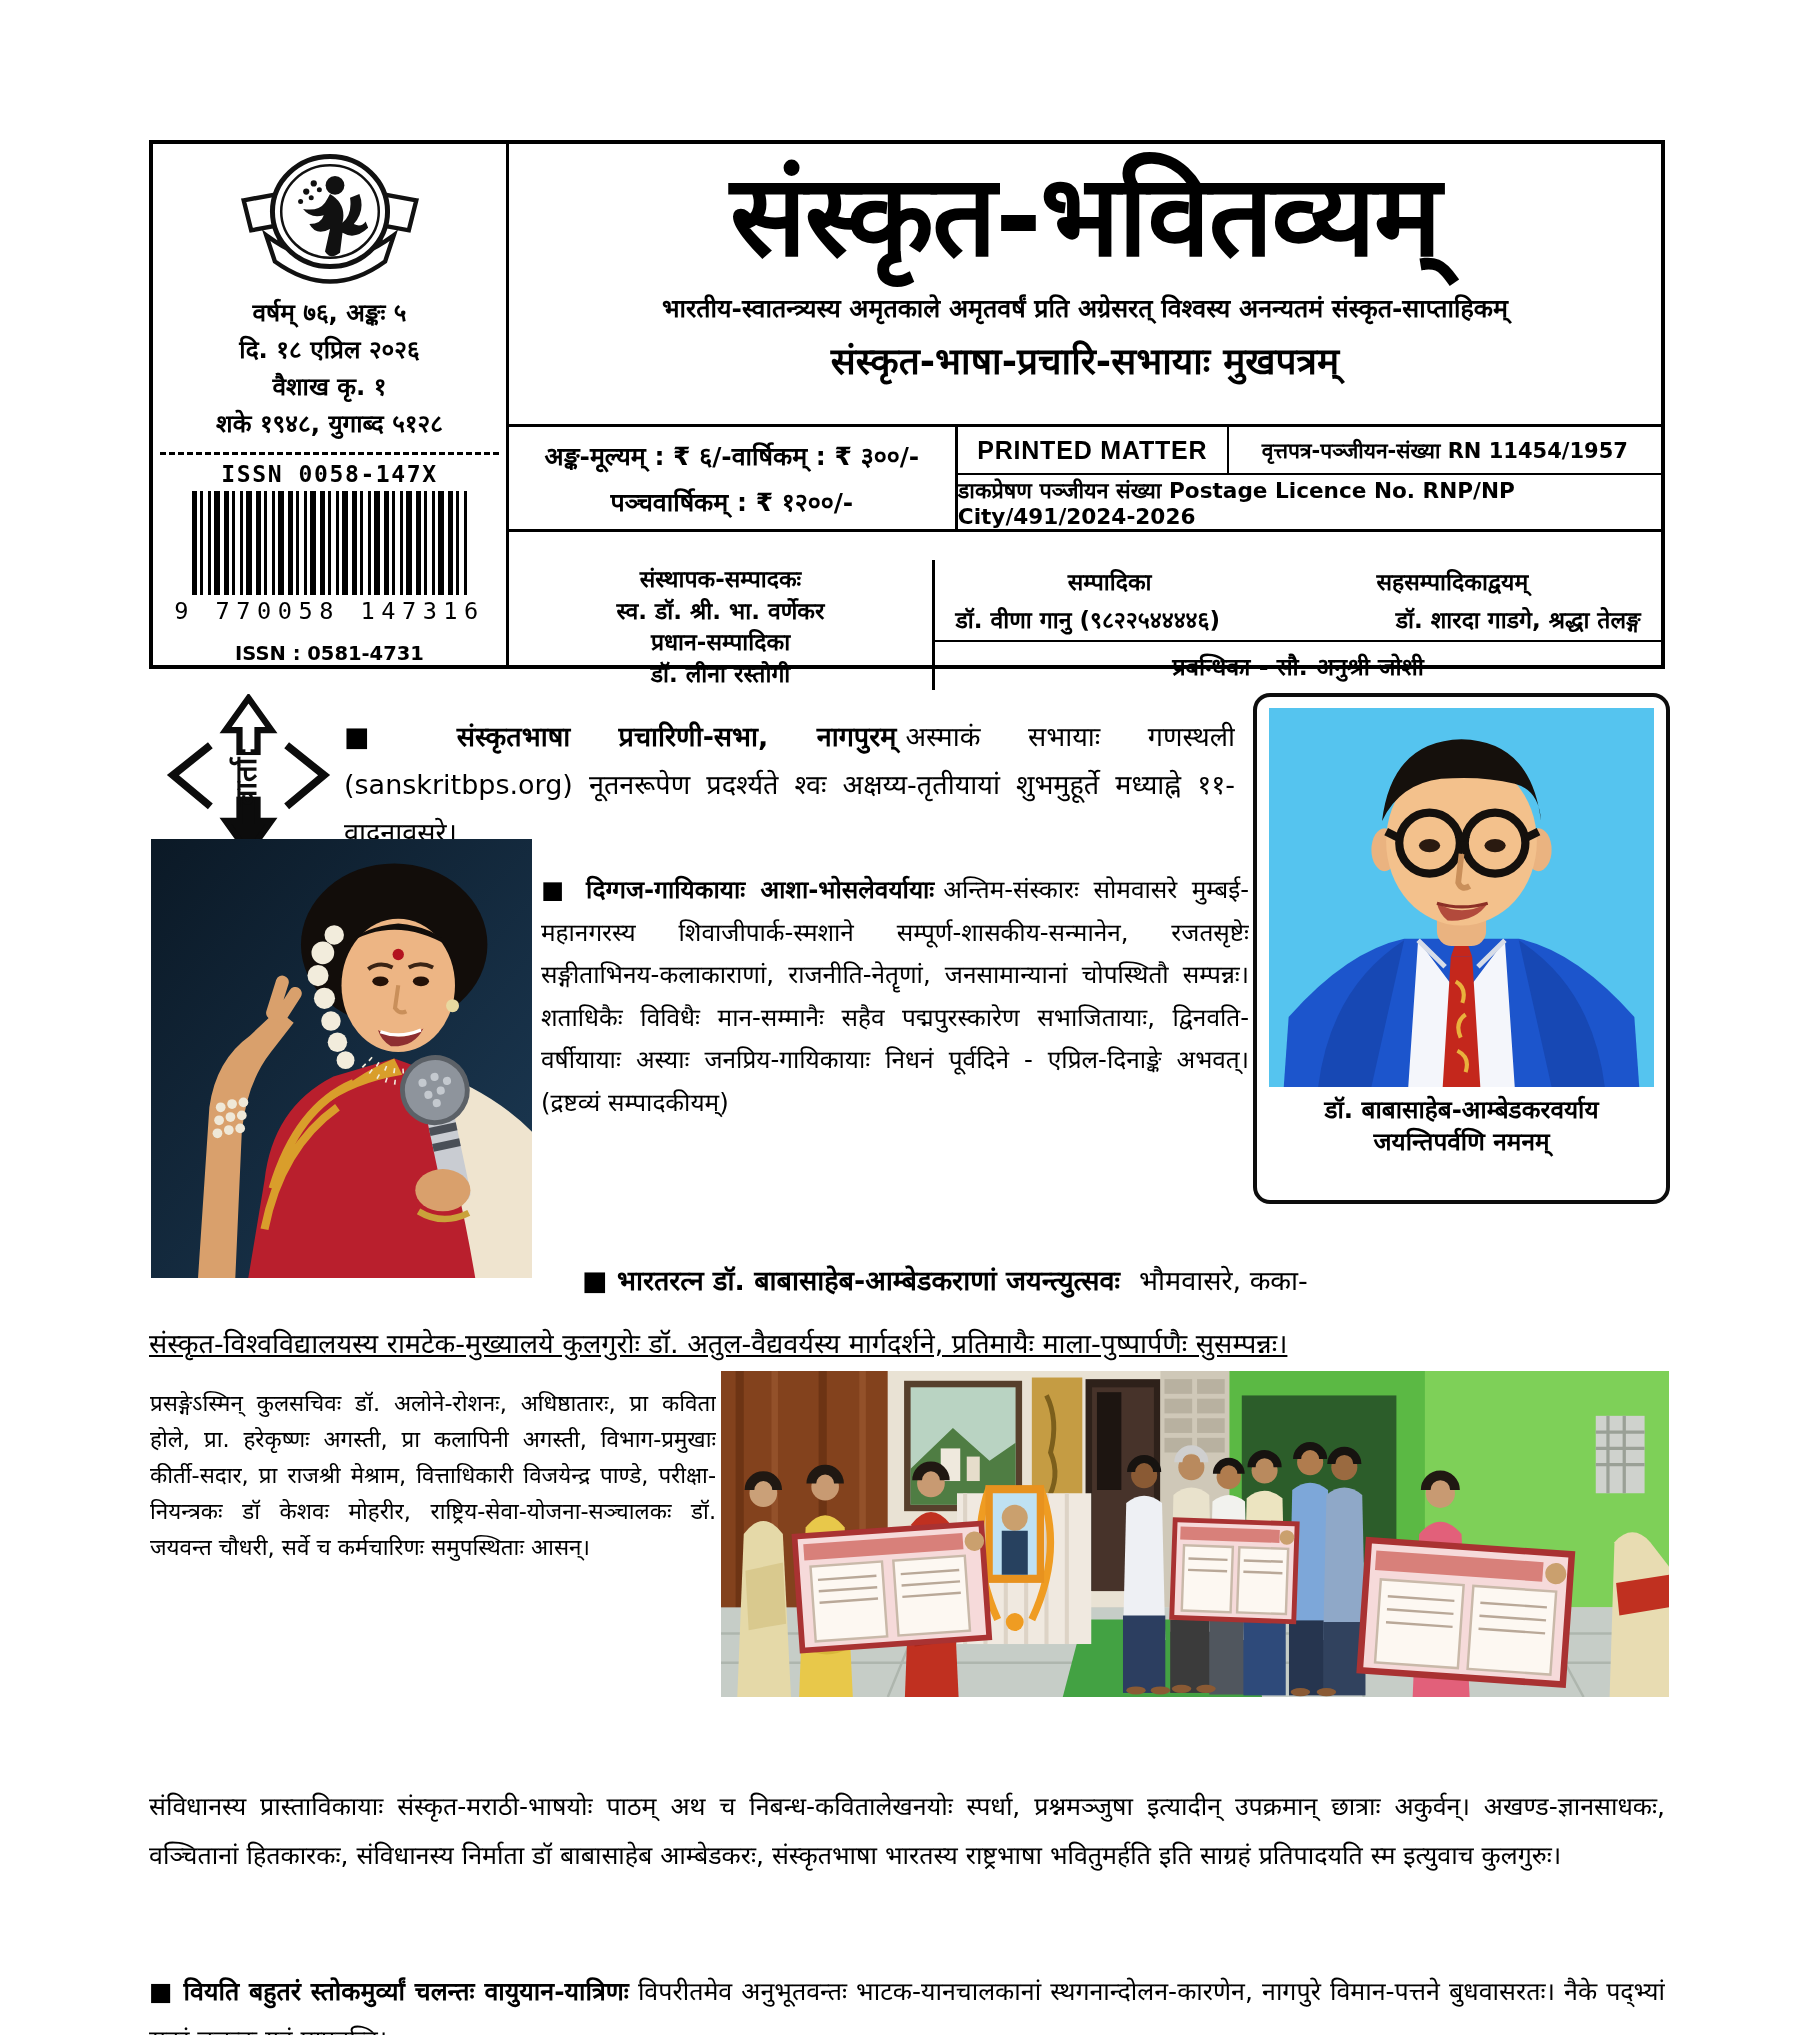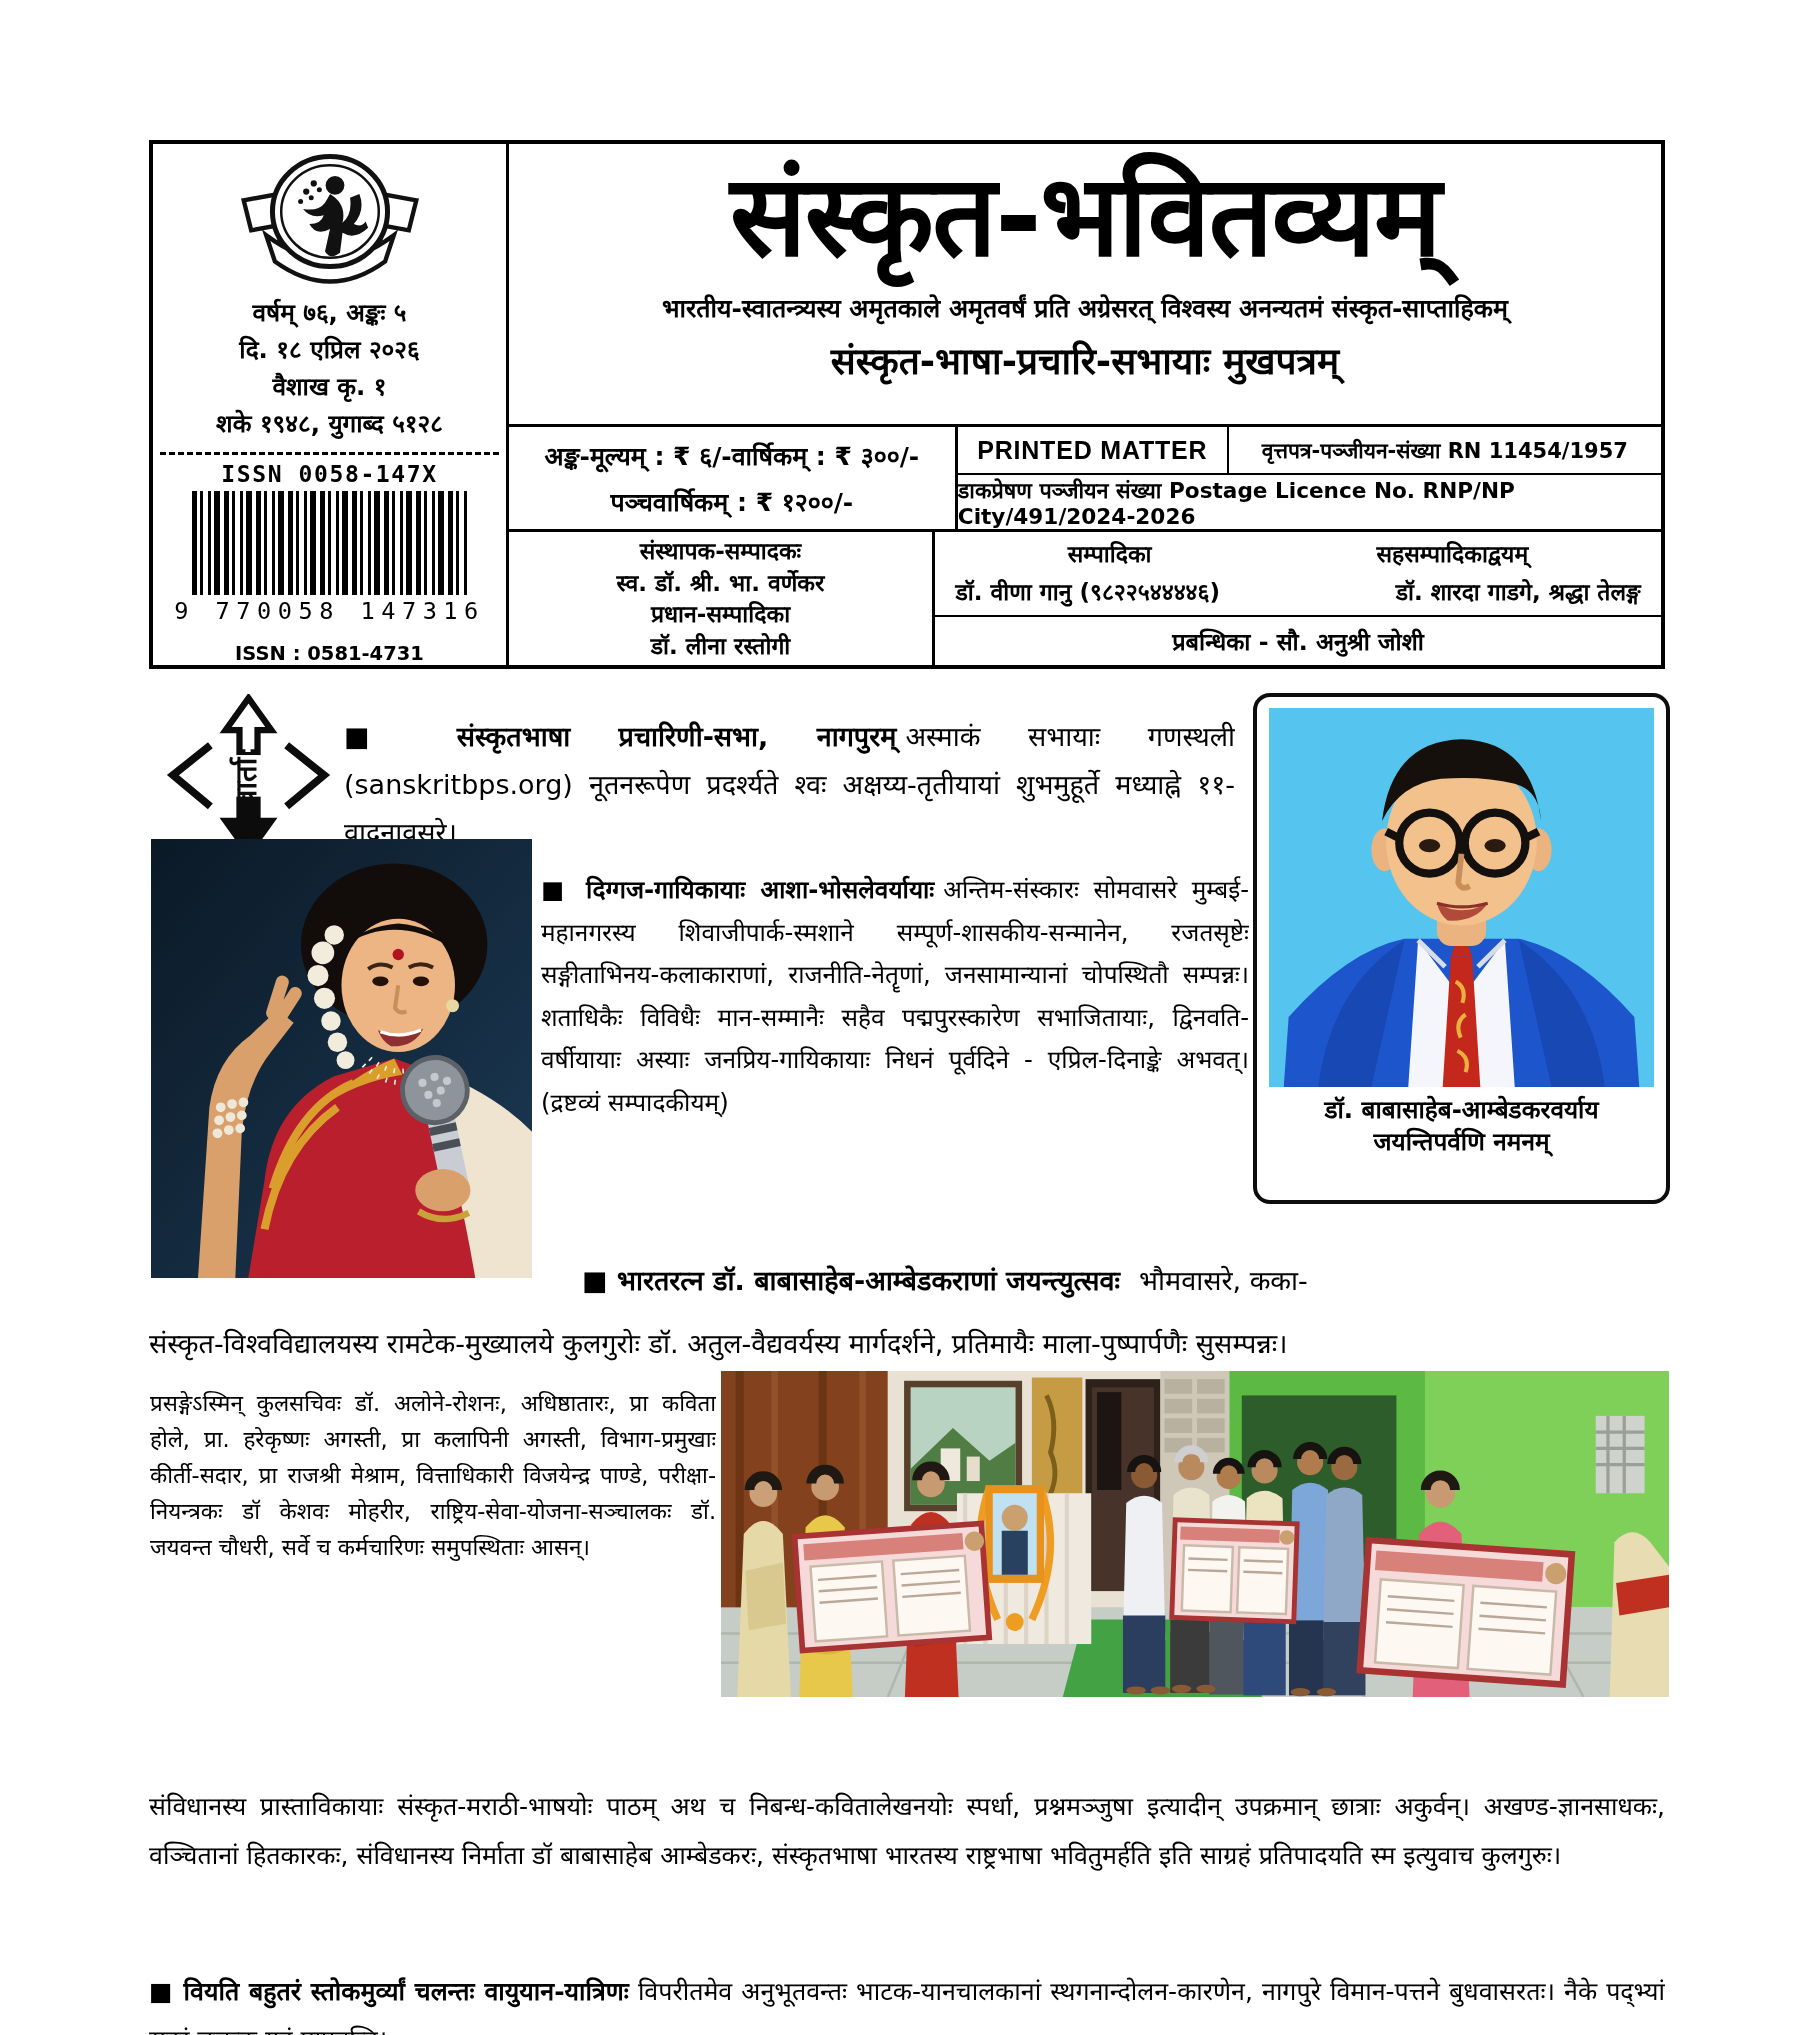--- a/index.html
+++ b/index.html
@@ -29,21 +29,21 @@
   .prices{width:423px;border-right:3.3px solid #000;font-weight:bold;font-size:25px;
           display:flex;flex-direction:column;justify-content:space-around;padding:4.1px 11.4px;align-items:center;}
   .prices .l1{display:flex;justify-content:space-between;}
   .prices .l2{text-align:center;}
   .reg{flex:1;display:flex;flex-direction:column;}
   .reg-top{display:flex;height:57px;border-bottom:2.4px solid #000;}
   .printed{width:269px;border-right:2.4px solid #000;display:flex;align-items:center;justify-content:center;
            font-family:"Liberation Sans",sans-serif;font-weight:bold;font-size:25px;letter-spacing:0.8px;}
   .rn{flex:1;display:flex;align-items:center;justify-content:center;font-weight:bold;font-size:21px;}
   .reg-bottom{flex:1;display:flex;align-items:center;justify-content:center;font-weight:bold;font-size:21.6px;}
-  .trow2{display:flex;flex:1;}
+  .trow2{display:flex;flex:1;margin-top:28px;}
   .founders{width:423px;border-right:3.3px solid #000;text-align:center;font-weight:bold;font-size:23px;
             line-height:1.37;padding-top:4.1px;}
   .editors{flex:1;display:flex;flex-direction:column;}
   .ed-top{flex:1;padding:4.9px 20.4px 0;}
   .ed-heads{display:flex;justify-content:space-around;font-weight:bold;font-size:23px;}
   .ed-names{display:flex;justify-content:space-between;font-weight:bold;font-size:23px;margin-top:5.7px;}
   .ed-bottom{border-top:2.4px solid #000;height:48px;display:flex;align-items:center;justify-content:center;
              font-weight:bold;font-size:23.6px;}
 
   
@@ -52,21 +52,21 @@
   .lead{font-weight:bold;margin-right:9px;}
   .para-sabha{left:344px;top:686px;width:891px;height:165px;font-size:27px;line-height:1.78;}
   .ambedkar-box{left:1253px;top:693px;width:417px;height:511px;border:4.1px solid #0d0d0d;
                 border-radius:17px;padding:10.6px 8.1px 4.1px;text-align:center;}
   .ambedkar-art{width:385px;height:379px;}
   .ambedkar-caption{font-weight:bold;font-size:24.4px;line-height:1.32;margin-top:5.7px;}
   .asha-photo{left:151px;top:839px;width:381px;height:439px;}
   .para-asha{left:541px;top:845px;width:708px;height:412px;font-size:24.4px;line-height:1.74;}
   .heading1{left:582px;top:1261px;width:1085px;height:46px;font-size:27px;white-space:nowrap;overflow:hidden;}
   .heading1 .tail{margin-left:10px;}
-  .heading2{left:149px;top:1324px;width:1516px;height:46px;font-size:27px;white-space:nowrap;overflow:hidden;}
+  .heading2{left:149px;top:1324px;width:1516px;height:46px;font-size:27px;white-space:nowrap;overflow:hidden;text-decoration:underline;}
   .left-col{left:150px;top:1364px;width:566px;height:401px;font-size:22.4px;line-height:1.6;}
   .group-photo{left:721px;top:1371px;width:948px;height:326px;}
   .photo-caption{left:721px;top:1706px;width:948px;text-align:center;font-weight:bold;font-size:26px;}
   .para-const{left:149px;top:1758px;width:1516px;height:183px;font-size:25px;line-height:1.95;}
   .para-airport{left:149px;top:1943px;width:1516px;height:122px;font-size:25px;line-height:1.9;}
 </style>
 </head>
 <body>
 
 <div class="page">

